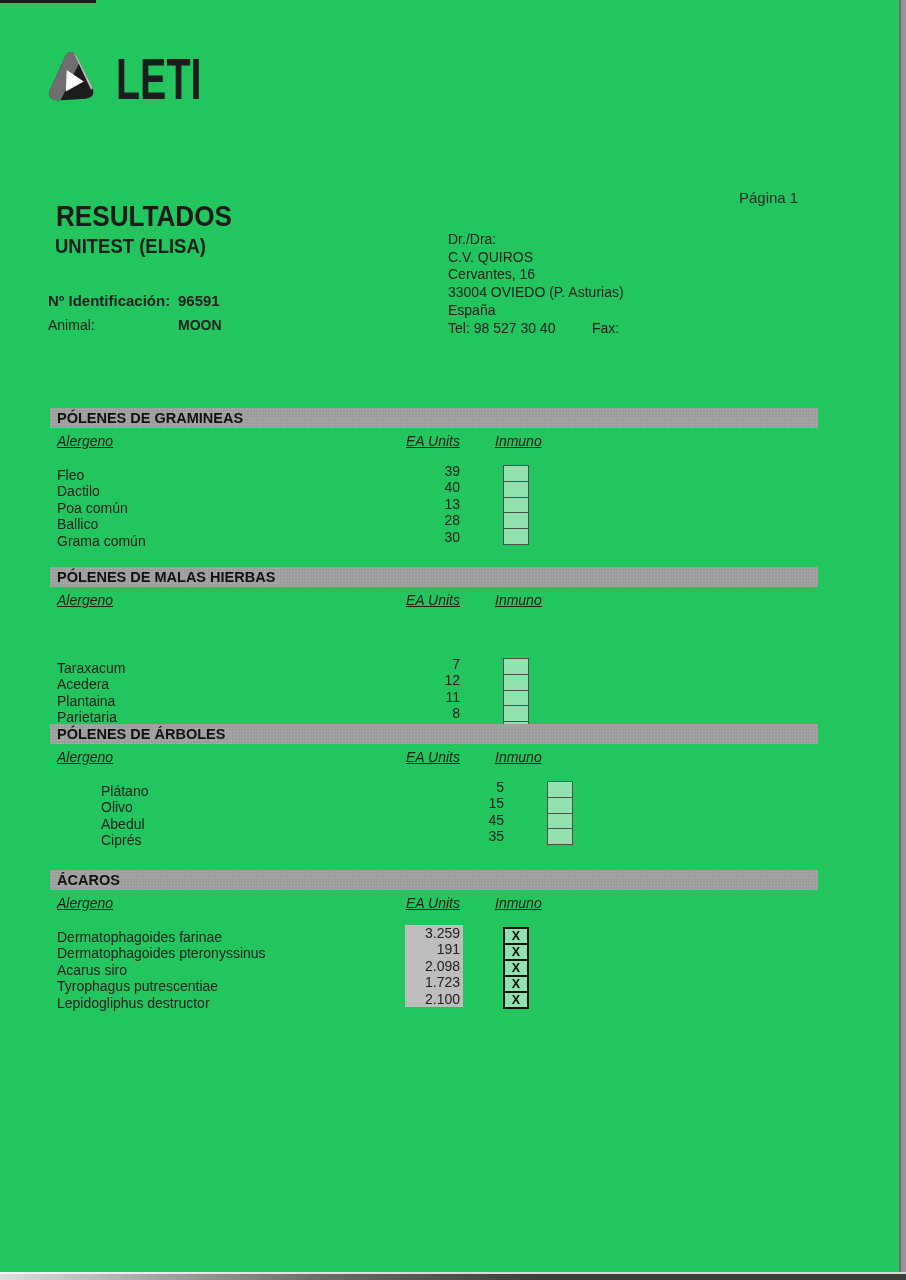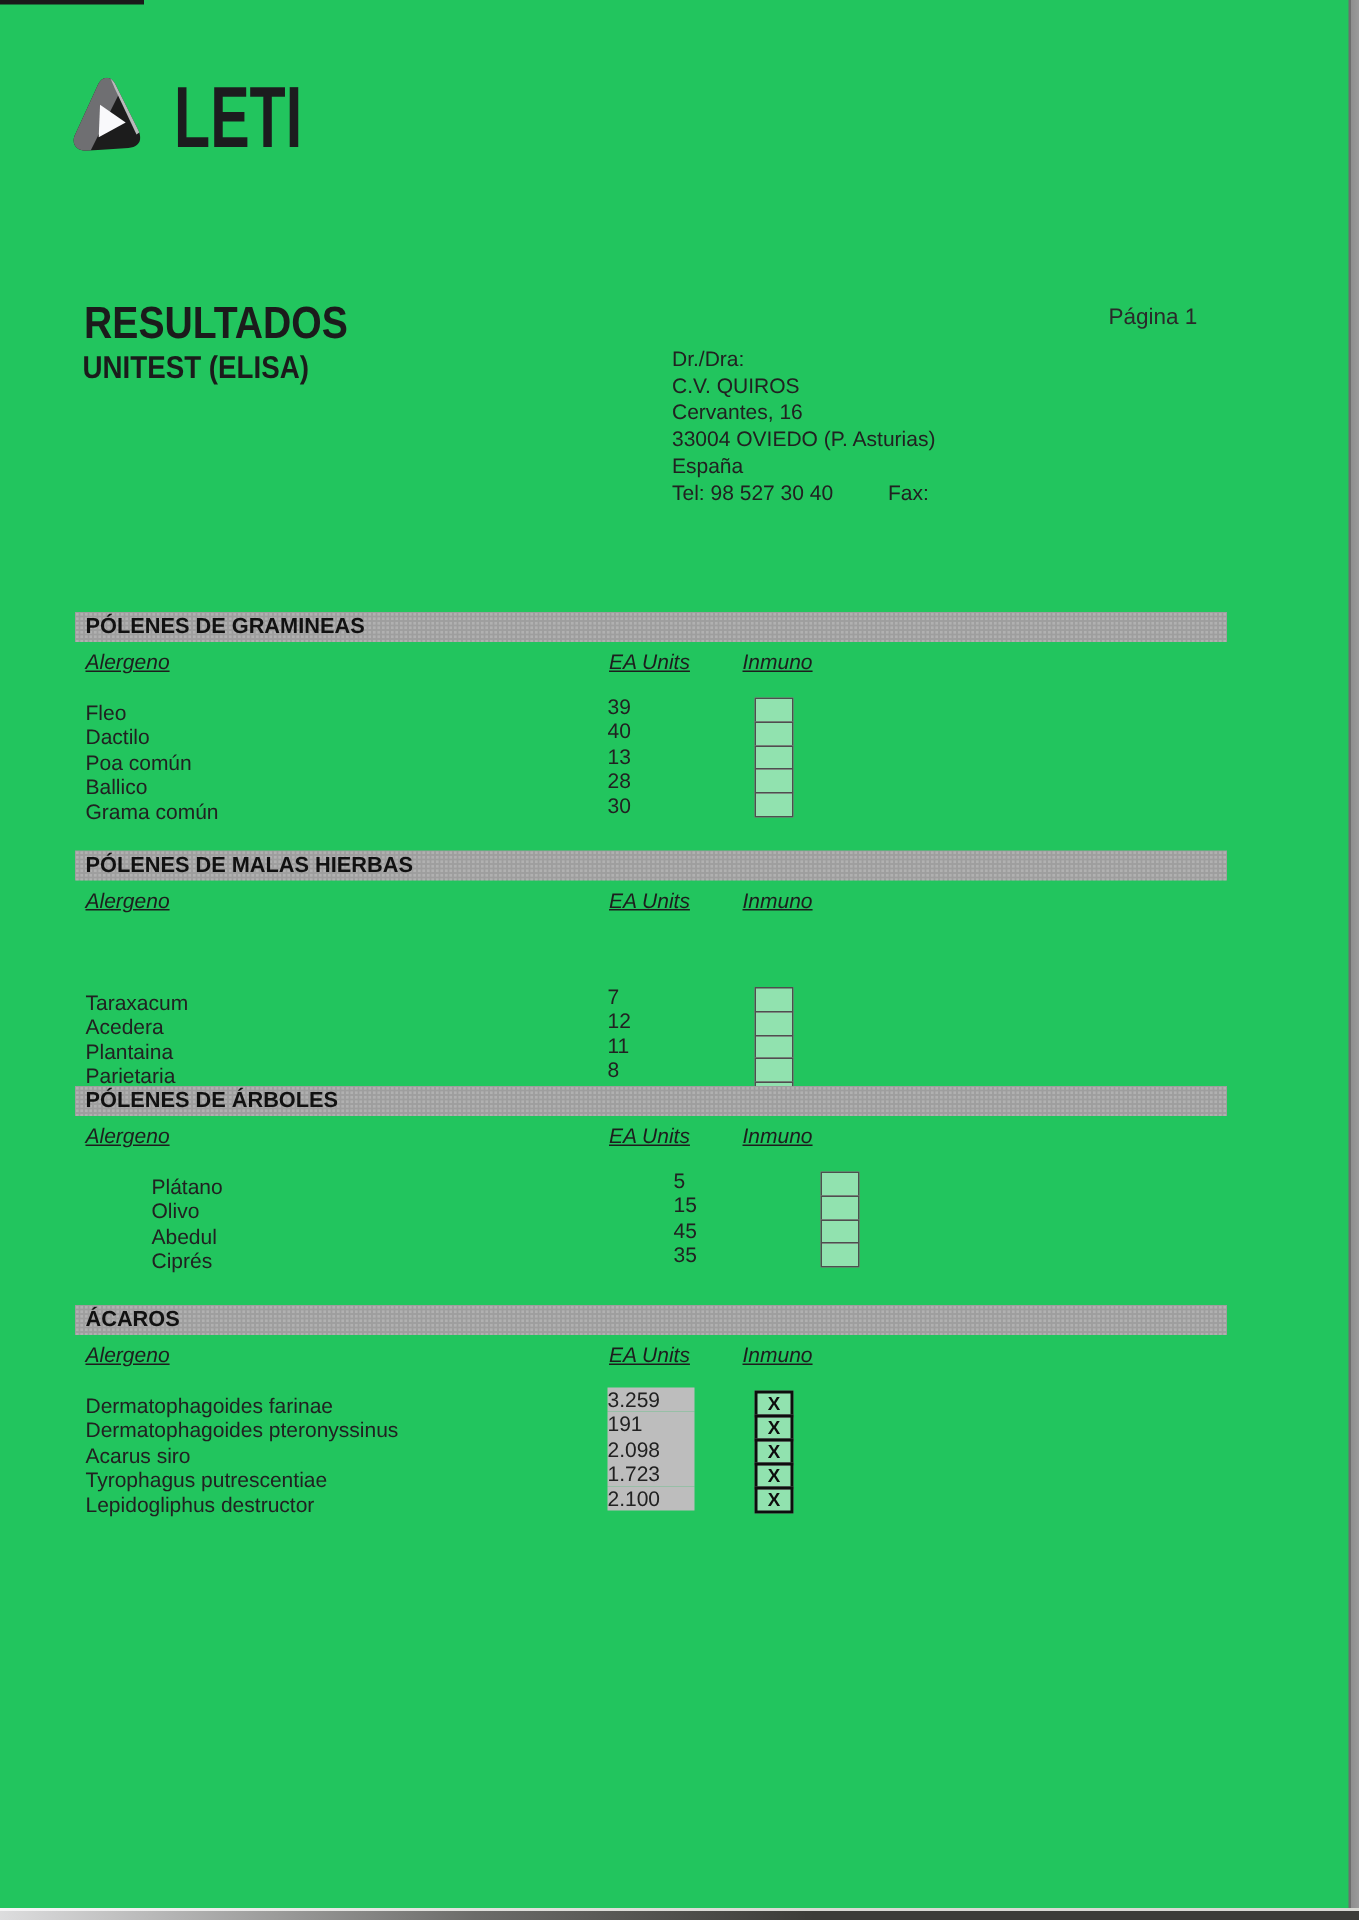--- a/index.html
+++ b/index.html
@@ -22,21 +22,21 @@
 
   
   .logo{position:absolute;left:46px;top:48px;display:flex;align-items:flex-start;}
   .logo svg{width:54px;height:60px;}
   .wordmark{
     font-size:58px;font-weight:800;color:#1c1c1e;line-height:46px;
     letter-spacing:0px;transform:scaleX(.68);transform-origin:left top;
     margin-left:16px;margin-top:8px;
   }
 
-  .page-number{position:absolute;left:739px;top:203px;font-size:15px;color:#2a2a2a;}
+  .page-number{position:absolute;left:739px;top:189px;font-size:15px;color:#2a2a2a;}
 
   .report-title{position:absolute;left:56px;top:199px;font-size:30px;font-weight:bold;
     transform:scaleX(.87);transform-origin:left top;letter-spacing:0;color:#1b1b1b;}
   .report-subtitle{position:absolute;left:55px;top:234px;font-size:21px;font-weight:bold;
     transform:scaleX(.88);transform-origin:left top;color:#1b1b1b;}
 
   .id-block{position:absolute;left:48px;top:292px;width:320px;}
   .id-row{position:relative;height:23px;font-size:15px;}
   .id-row .lbl-bold{font-weight:bold;}
   .id-row .val{position:absolute;left:130px;top:0;font-weight:bold;}
@@ -54,21 +54,21 @@
     line-height:20px;padding-left:7px;}
   .bar-label{font-size:14.5px;font-weight:bold;color:#111;}
   .colhead{position:relative;height:18px;margin-top:5px;font-size:14px;font-style:italic;}
   .colhead span{text-decoration:underline;color:#1d1d1d;}
   .ch-alergeno{position:absolute;left:7px;}
   .ch-ea{position:absolute;left:356px;}
   .ch-inmuno{position:absolute;left:445px;}
   .body{position:relative;margin-top:14px;}
   .labels{position:absolute;left:7px;top:2px;}
   .row-label{height:16.4px;font-size:14px;line-height:16.4px;white-space:nowrap;}
-  .values{position:absolute;left:355px;top:-2px;width:58px;}
+  .values{position:absolute;left:355px;top:-2px;width:58px;text-align:right;}
   .row-value{height:16.4px;font-size:14px;line-height:16.4px;padding-right:3px;}
   .values.gray .row-value{background:#bdbdbd;}
   .boxes{position:absolute;left:453px;top:0;width:26px;}
   .box{width:26px;height:16.8px;border:1px solid #4e4e4e;background:rgba(255,255,255,.5);}
   .box + .box{margin-top:-1px;}
   .boxes.bold .box{height:18px;border:2px solid #0d0d0d;text-align:center;
     font-size:12.5px;font-weight:bold;line-height:14px;color:#0d0d0d;}
   .boxes.bold .box + .box{margin-top:-2px;}
 </style>
 </head>
@@ -95,20 +95,30 @@
       </g>
     </svg>
     <div class="wordmark">LETI</div>
   </div>
 
   <div class="page-number">Página 1</div>
 
   <div class="report-title">RESULTADOS</div>
   <div class="report-subtitle">UNITEST (ELISA)</div>
 
+  <div class="id-block">
+    <div class="id-row">
+      <span class="lbl-bold">Nº Identificación:</span>
+      <span class="val">96591</span>
+    </div>
+    <div class="id-row second">
+      <span>Animal:</span>
+      <span class="val">MOON</span>
+    </div>
+  </div>
 
   <div class="recipient">
     <div>Dr./Dra:</div>
     <div>C.V. QUIROS</div>
     <div>Cervantes, 16</div>
     <div>33004 OVIEDO (P. Asturias)</div>
     <div>España</div>
     <div class="tel-line">
       <span>Tel: 98 527 30 40</span>
       <span class="fax">Fax:</span>

